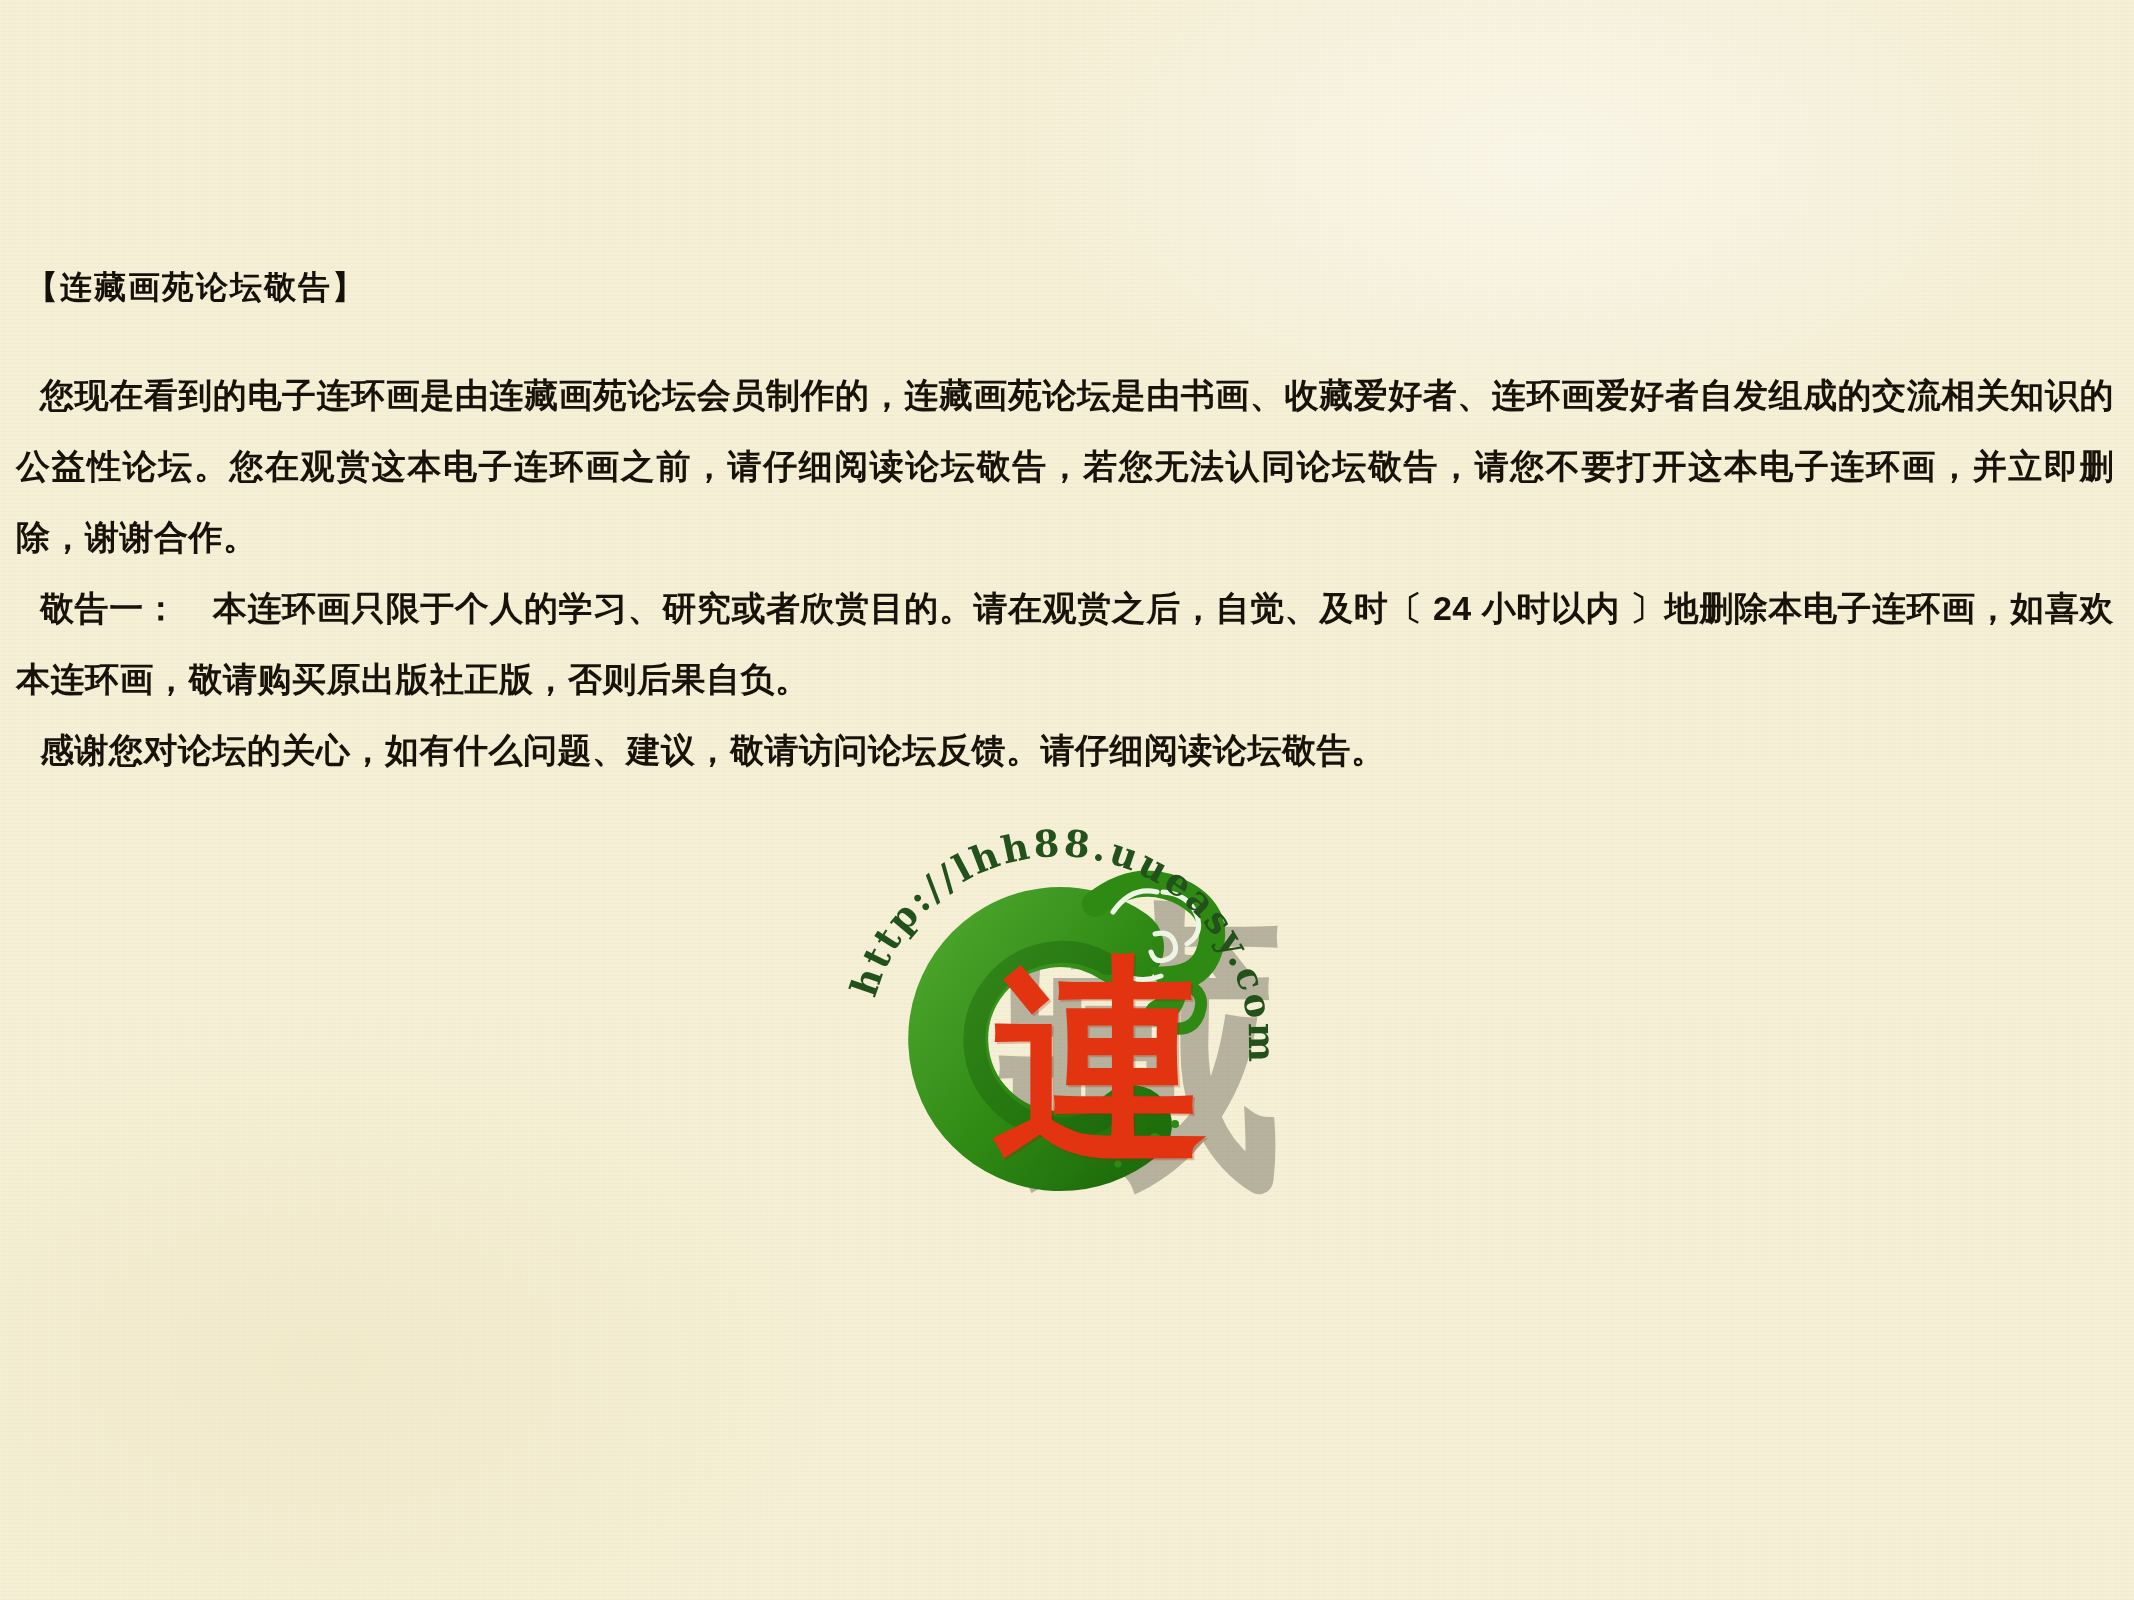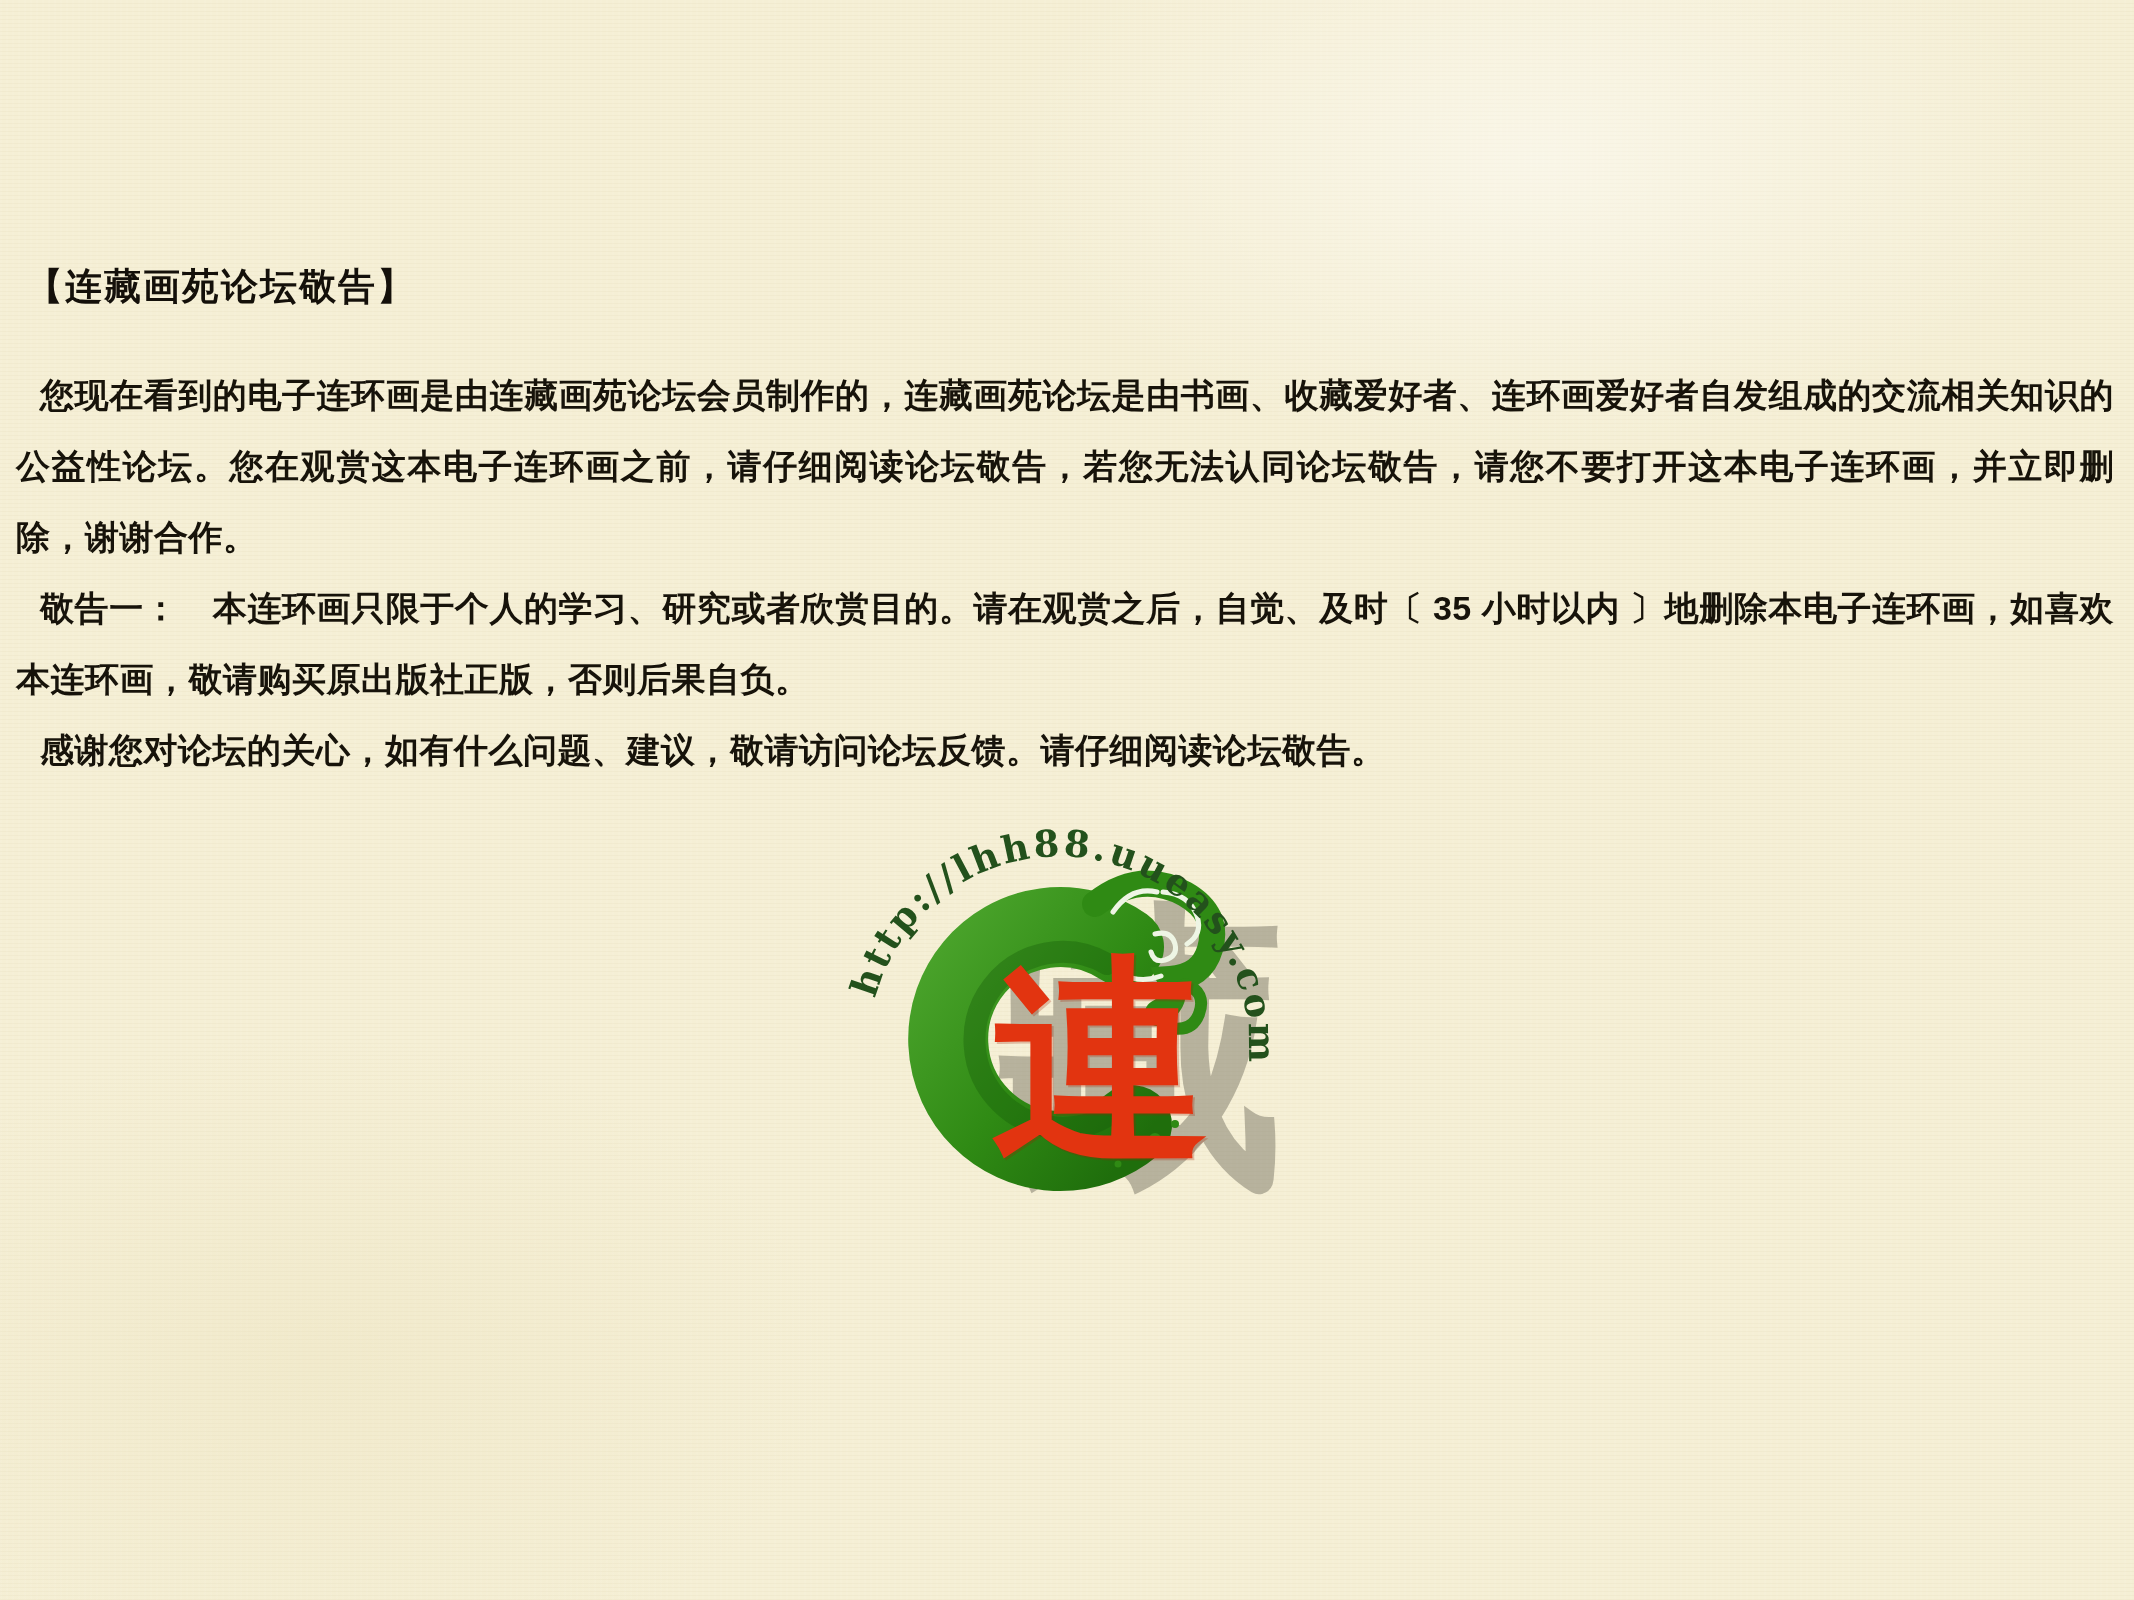--- a/index.html
+++ b/index.html
@@ -12,21 +12,21 @@
       radial-gradient(ellipse 900px 500px at 72% 10%, rgba(255,255,255,0.45), rgba(255,255,255,0) 60%),
       radial-gradient(ellipse 800px 500px at 15% 85%, rgba(232,222,182,0.30), rgba(255,255,255,0) 65%),
       repeating-linear-gradient(0deg, rgba(205,193,150,0.10) 0px, rgba(205,193,150,0.10) 1px, transparent 1px, transparent 4px),
       repeating-linear-gradient(90deg, rgba(255,255,255,0.05) 0 2px, transparent 2px 6px);
     font-family:"Liberation Sans","DejaVu Sans",sans-serif;
     color:#17130a;
   }
   .notice-title{
     margin:0;
     padding:260px 0 0 26px;
-    font-size:37px;
+    font-size:32px;
     line-height:54px;
     font-weight:700;
     letter-spacing:2px;
     color:#14100a;
   }
   .notice-body{
     margin-top:46px;
     padding:0 20px 0 16px;
   }
   .notice-body p{
@@ -79,21 +79,21 @@
 </style>
 </head>
 <body>
 
 <div class="page">
 
   <h1 class="notice-title">【连藏画苑论坛敬告】</h1>
 
   <div class="notice-body">
     <p>您现在看到的电子连环画是由连藏画苑论坛会员制作的，连藏画苑论坛是由书画、收藏爱好者、连环画爱好者自发组成的交流相关知识的公益性论坛。您在观赏这本电子连环画之前，请仔细阅读论坛敬告，若您无法认同论坛敬告，请您不要打开这本电子连环画，并立即删除，谢谢合作。</p>
-    <p>敬告一：　本连环画只限于个人的学习、研究或者欣赏目的。请在观赏之后，自觉、及时〔 35 小时以内 〕地删除本电子连环画，如喜欢本连环画，敬请购买原出版社正版，否则后果自负。</p>
+    <p>敬告一：　本连环画只限于个人的学习、研究或者欣赏目的。请在观赏之后，自觉、及时〔 24 小时以内 〕地删除本电子连环画，如喜欢本连环画，敬请购买原出版社正版，否则后果自负。</p>
     <p>感谢您对论坛的关心，如有什么问题、建议，敬请访问论坛反馈。请仔细阅读论坛敬告。</p>
   </div>
 
   <div class="logo">
 
     <div class="bg-char">藏</div>
 
     <svg width="470" height="480" viewBox="0 0 470 480">
       <defs>
         <linearGradient id="greenGrad" x1="0" y1="0" x2="1" y2="1">

